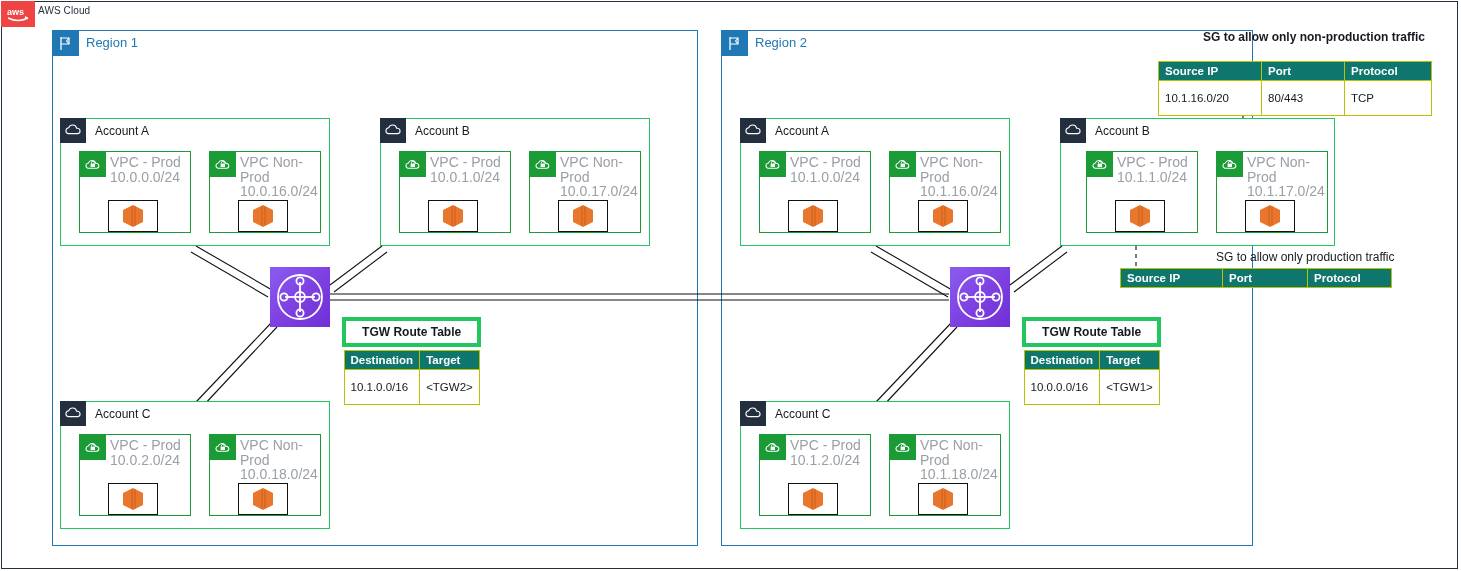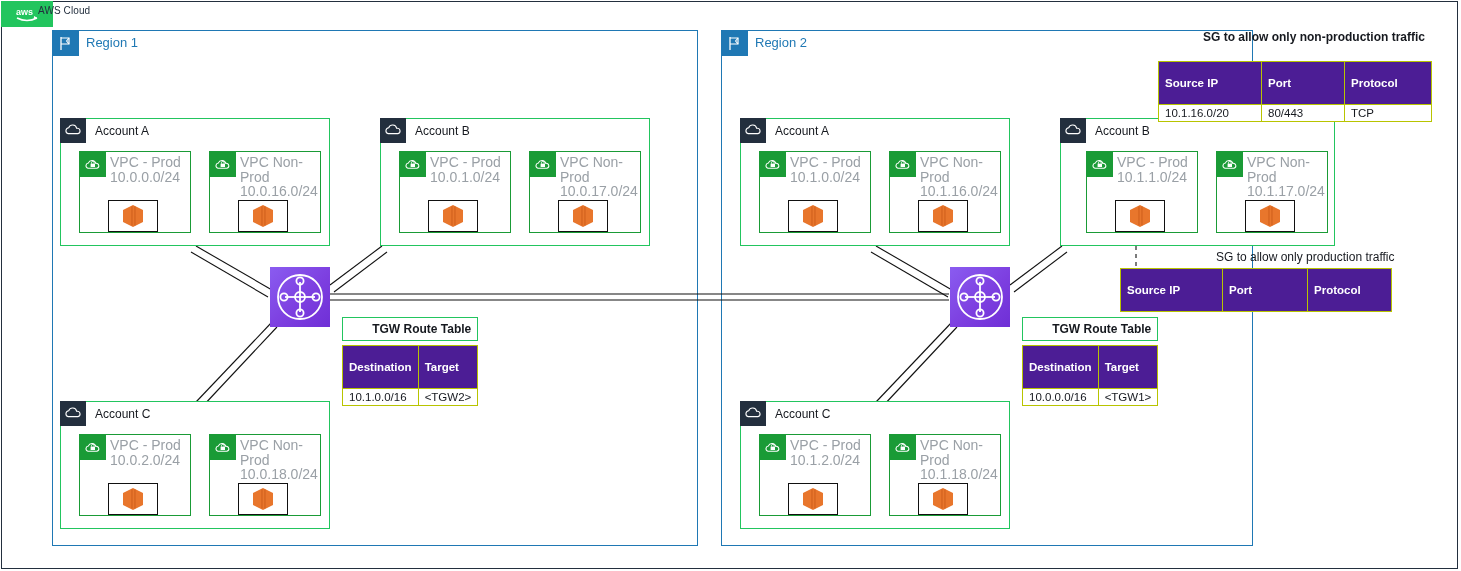--- a/index.html
+++ b/index.html
@@ -2,21 +2,21 @@
 <html><head>
 <meta charset="utf-8">
 <style>
   html,body{margin:0;padding:0;background:#ffffff;}
   body{font-family:"Liberation Sans","DejaVu Sans",sans-serif;}
 
   #canvas{position:relative;width:1461px;height:571px;background:#fff;overflow:hidden;}
 
   
   .cloud-frame{position:absolute;left:1px;top:1px;width:1457px;height:568px;border:1px solid #232f3e;box-sizing:border-box;}
-  .aws-logo-box{position:absolute;left:1px;top:1px;width:52px;height:26px;background:#22c55e;display:flex;align-items:center;justify-content:center;}
+  .aws-logo-box{position:absolute;left:1px;top:1px;width:34px;height:26px;background:#ef4444;display:flex;align-items:center;justify-content:center;}
   .aws-logo-box svg{display:block;}
   .cloud-title{position:absolute;left:38px;top:5px;font-size:10px;color:#232f3e;letter-spacing:.1px;}
 
   
   .region{position:absolute;border:1px solid #1f78b4;box-sizing:border-box;}
   .region-icon{position:absolute;left:-1px;top:-1px;width:27px;height:26px;background:#1f78b4;display:flex;align-items:center;justify-content:center;}
   .region-label{position:absolute;left:33px;top:4px;font-size:13px;color:#1f78b4;}
 
   
   .account{position:absolute;border:1px solid #22c55e;box-sizing:border-box;background:#fff;}
@@ -29,23 +29,23 @@
   .vpc-text{position:absolute;left:30px;top:3px;right:2px;font-size:14px;color:#9aa0a6;line-height:14.5px;}
   .ec2{position:absolute;border:1px solid #111;box-sizing:border-box;background:#fff;display:flex;align-items:center;justify-content:center;}
 
   
   .tgw{position:absolute;width:60px;height:60px;background:linear-gradient(135deg,#8a5cf0 0%,#7d3fe0 55%,#6f2fd6 100%);}
   .tgw svg{display:block;}
 
   
   .tbl{position:absolute;border-collapse:collapse;background:#fff;font-size:11.5px;}
   .tbl td,.tbl th{border:1px solid #b8c400;box-sizing:border-box;}
-  .tbl .caption-cell{border:1px solid #22c55e;background:#fff;color:#16191f;font-weight:bold;text-align:right;font-size:12px;padding:4px 6px;}
-  .tbl th{background:#4c1d95;color:#fff;font-weight:bold;text-align:left;padding:15px 6px;white-space:nowrap;}
-  .tbl td.val{background:#fff;color:#16191f;padding:2px 6px;white-space:nowrap;}
+  .tbl .caption-cell{border:4px solid #22c55e;background:#fff;color:#16191f;font-weight:bold;text-align:center;font-size:12px;padding:4px 6px;}
+  .tbl th{background:#0f766e;color:#fff;font-weight:bold;text-align:left;padding:3px 6px;white-space:nowrap;}
+  .tbl td.val{background:#fff;color:#16191f;padding:11px 6px;white-space:nowrap;}
   .tbl .spacer td{border:none;height:5px;background:#fff;}
 
   .sg-caption{position:absolute;font-size:12px;color:#16191f;white-space:nowrap;}
 
   
   .svglayer{position:absolute;left:0;top:0;width:1461px;height:571px;pointer-events:none;}
 </style>
 </head>
 <body>
 

